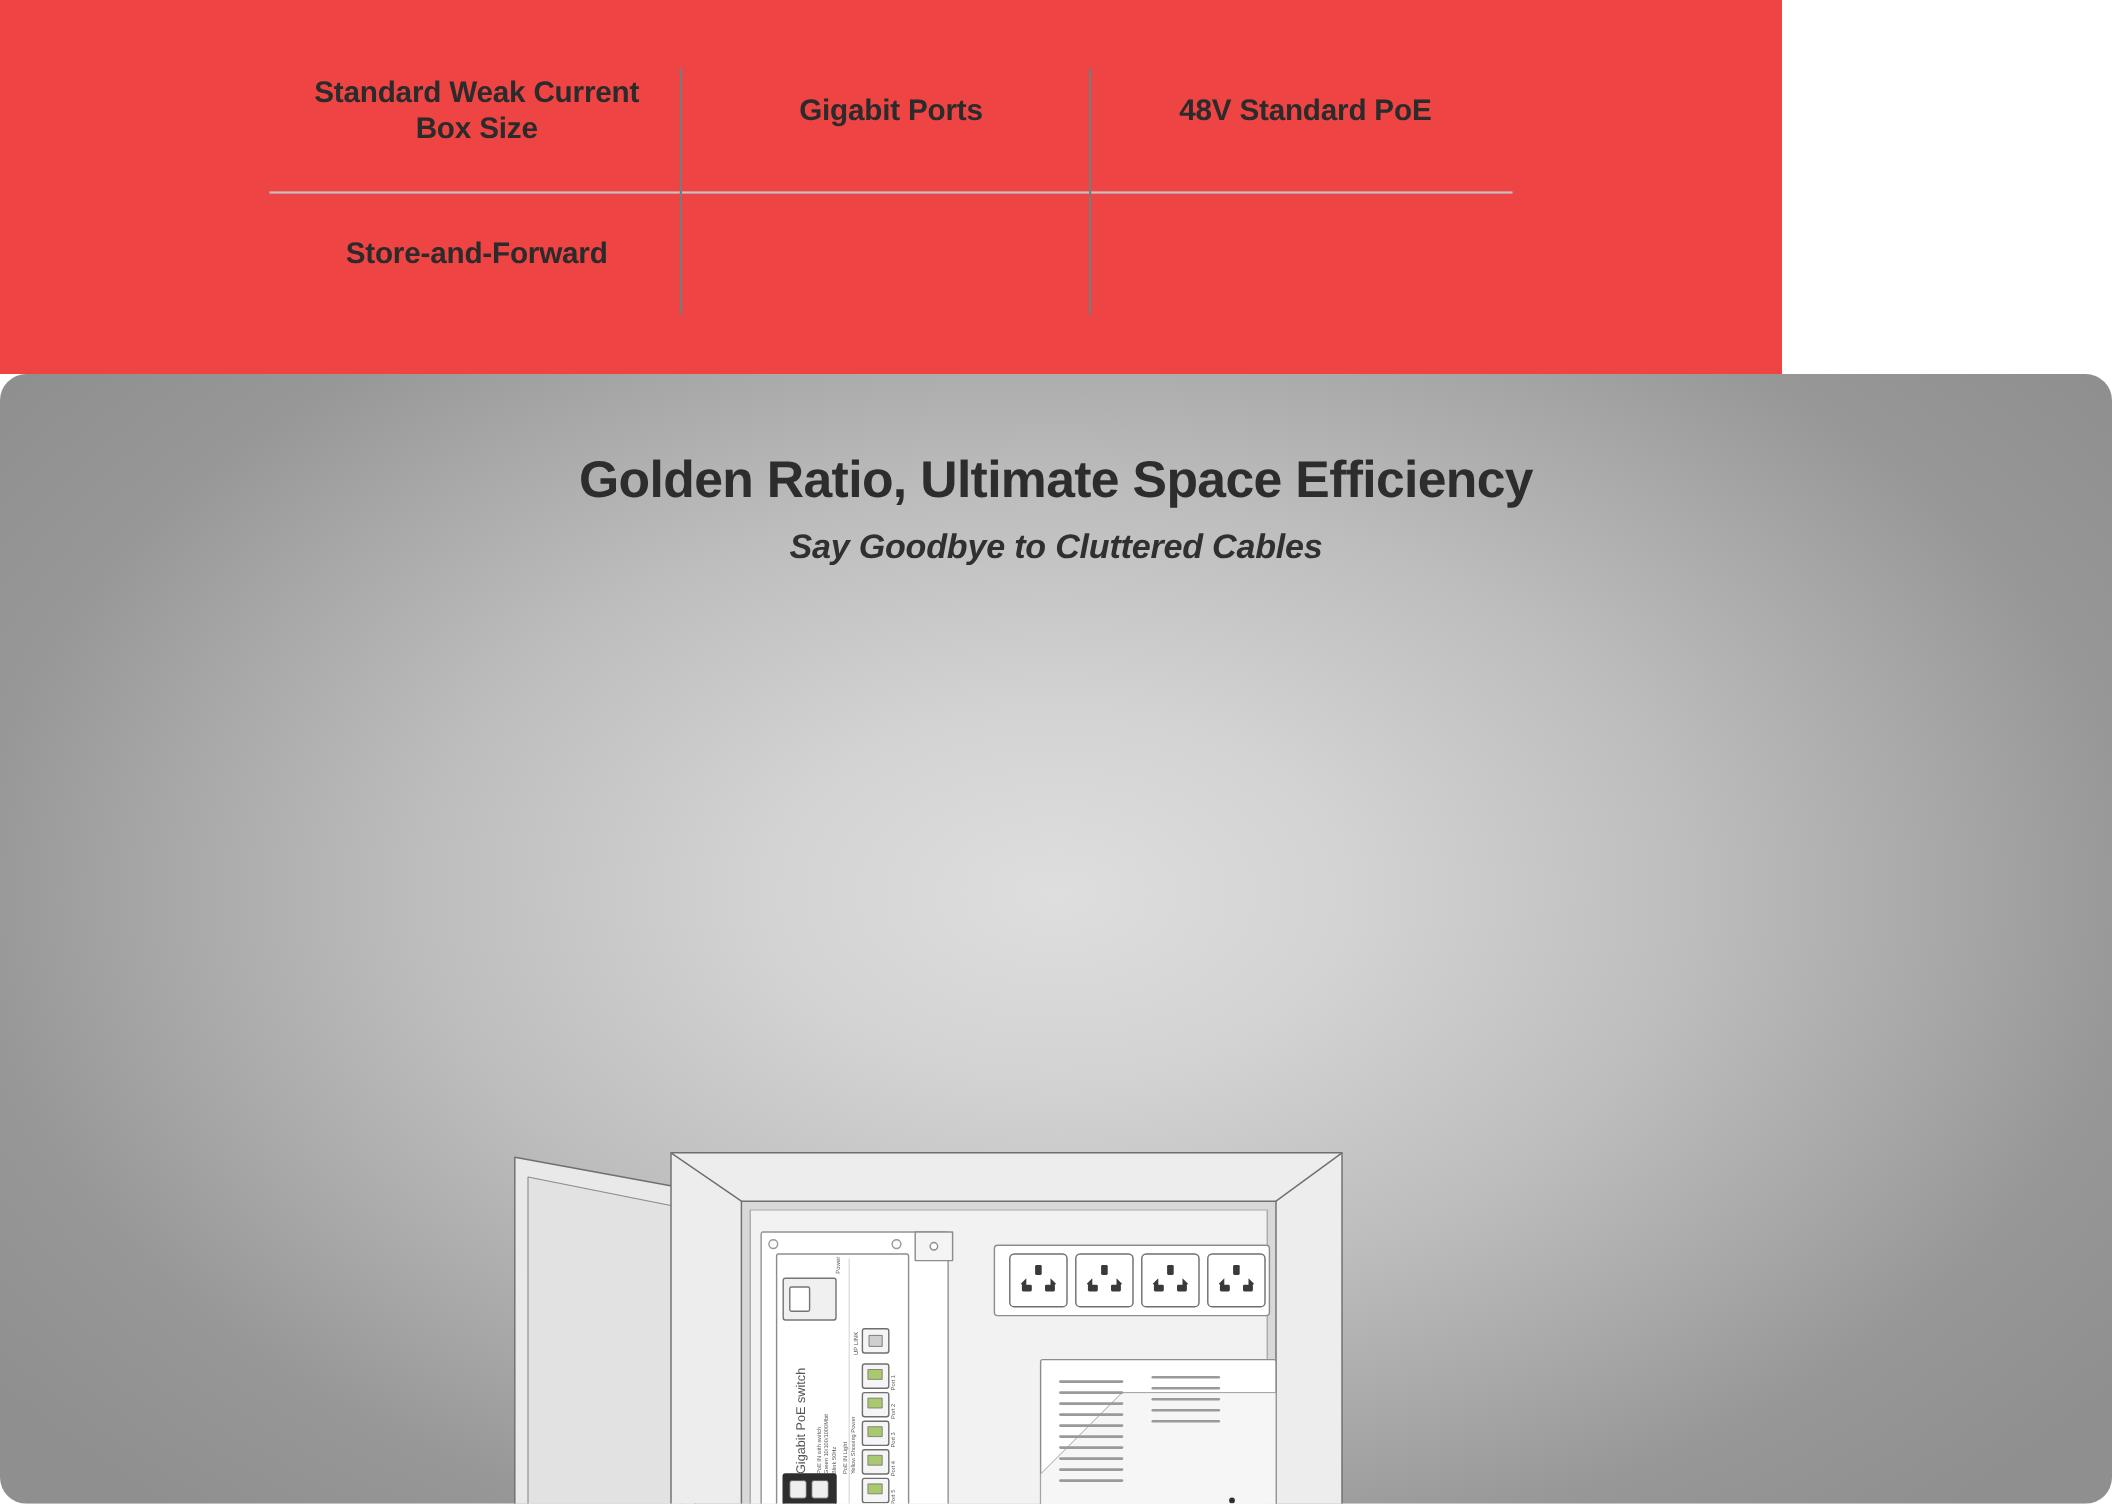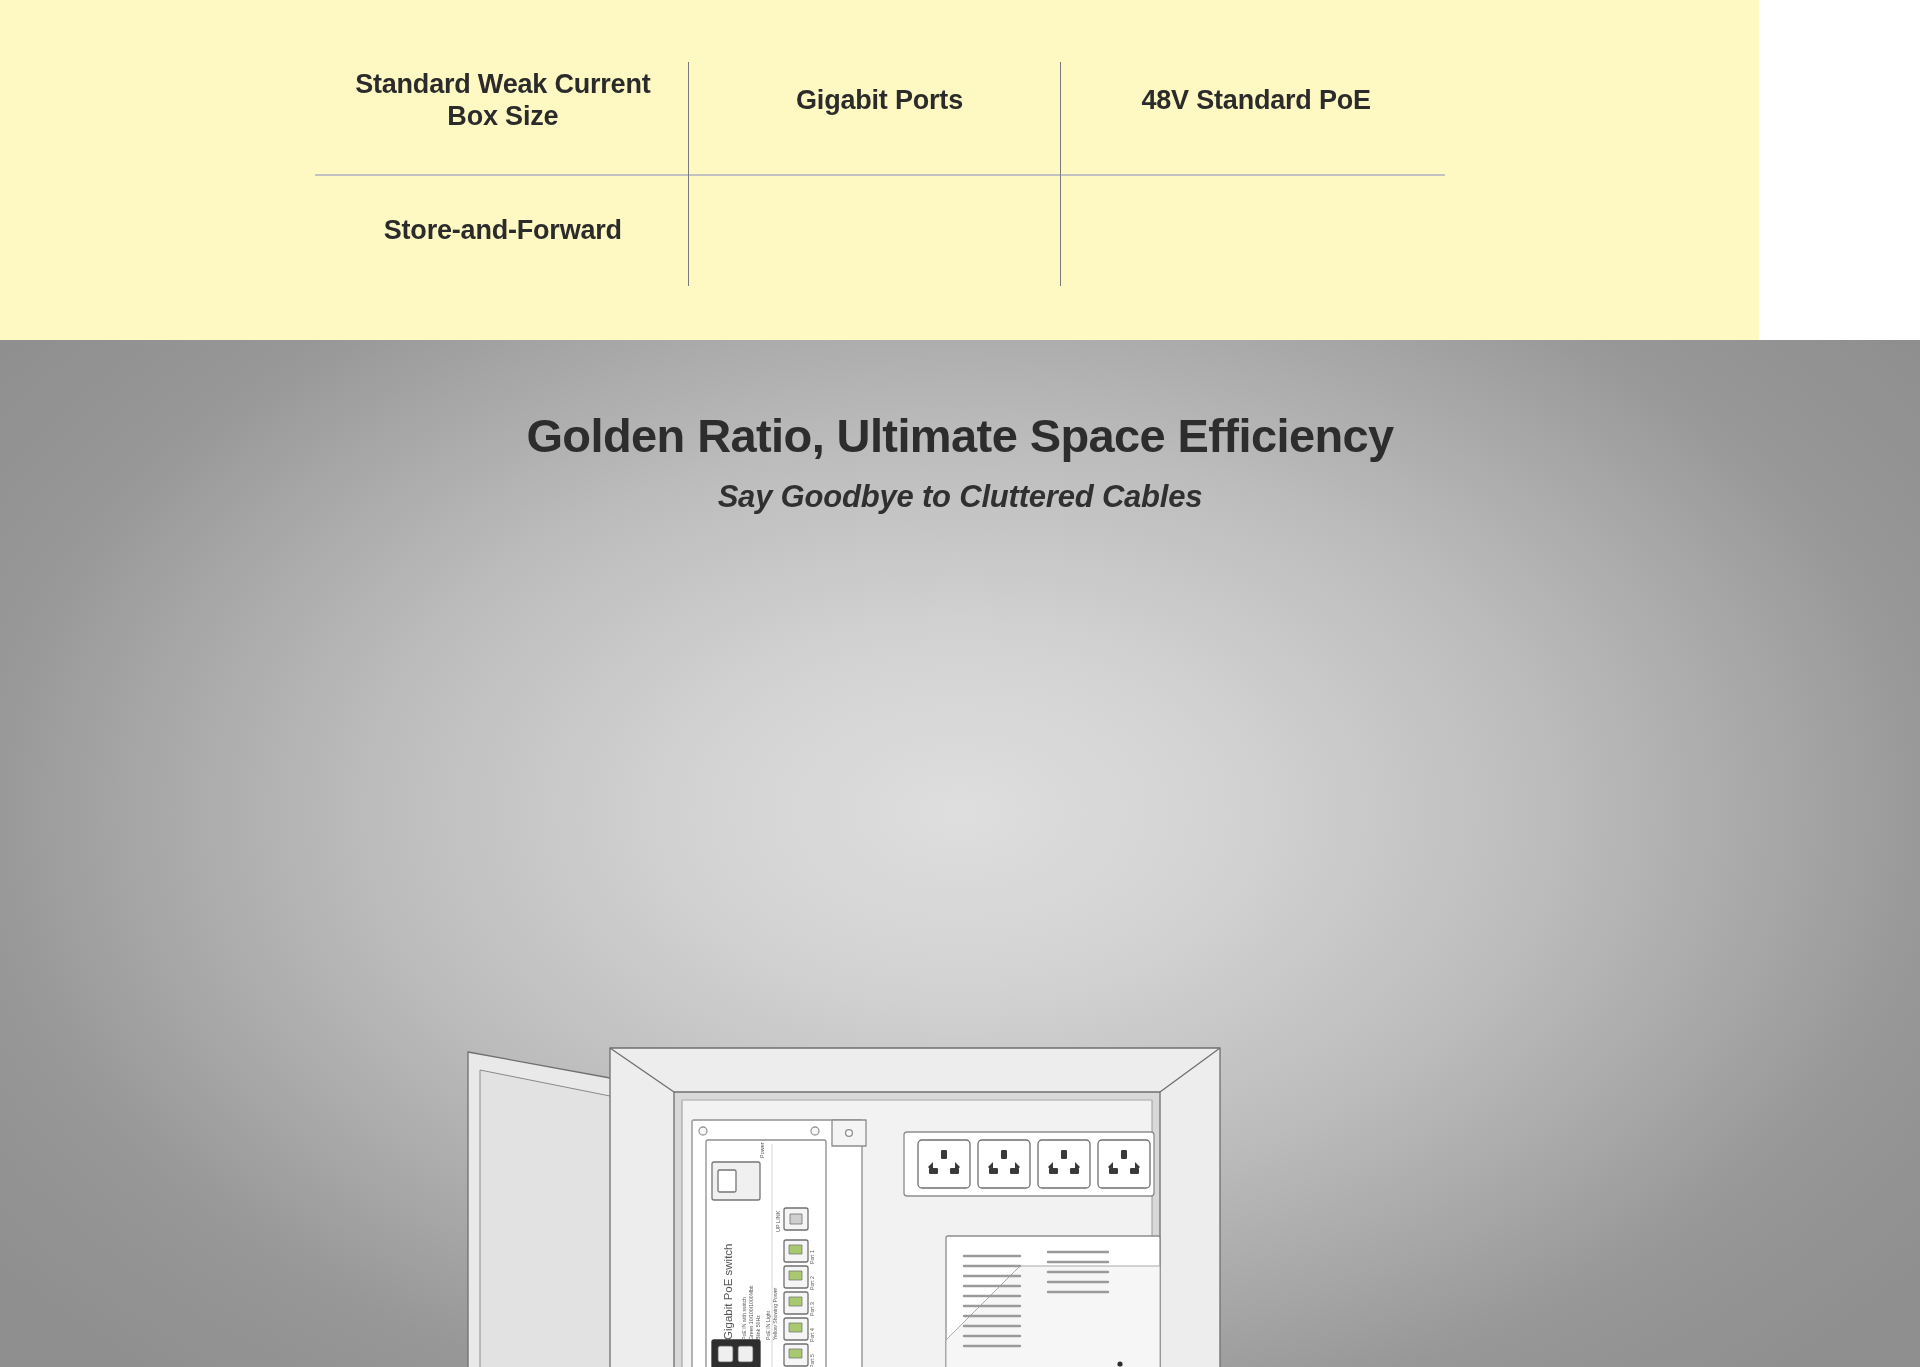--- a/index.html
+++ b/index.html
@@ -7,23 +7,23 @@
     margin: 0; padding: 0;
     width: 1920px; height: 1367px;
     font-family: "Liberation Sans", sans-serif;
     background: #ffffff;
     overflow: hidden;
   }
 
   
   .feature-band {
     position: relative;
-    width: 1759px;
+    width: 1620px;
     height: 340px;
-    background: #fef9c3;
+    background: #ef4444;
     display: flex;
     align-items: center;
     justify-content: center;
   }
   .feature-grid {
     width: 1130px;
     display: grid;
     grid-template-columns: 1fr 1fr 1fr;
     grid-template-rows: 1fr 1fr;
     margin-top: -8px;
@@ -63,20 +63,21 @@
   .vline.v2 { left: 745px; }
 
   
   .hero {
     position: relative;
     width: 1920px;
     height: 1027px;
     background: radial-gradient(ellipse 1200px 760px at 50% 46%,
                 #dedede 0%, #d3d3d3 22%, #bdbdbd 48%, #a7a7a7 68%, #979797 82%, #8f8f8f 100%);
     overflow: hidden;
+    border-radius: 24px;
   }
   .hero-title {
     margin: 0;
     padding-top: 68px;
     text-align: center;
     font-size: 47px;
     font-weight: bold;
     color: #2d2d2d;
     letter-spacing: -0.6px;
   }

